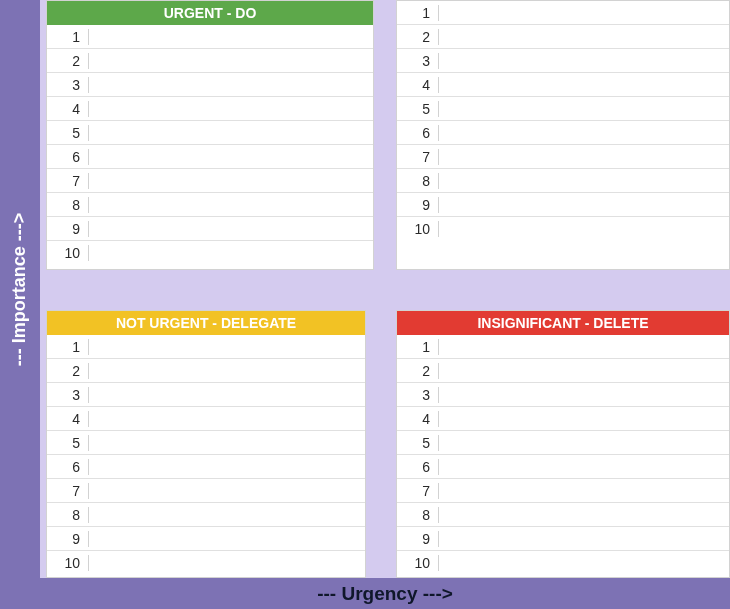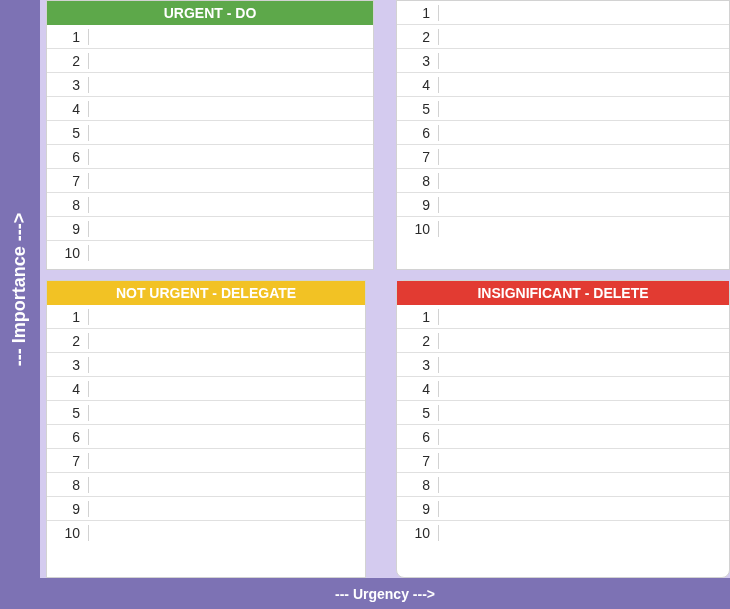--- a/index.html
+++ b/index.html
@@ -38,46 +38,46 @@
     position: absolute;
     left: 40px;
     bottom: 0;
     width: 690px;
     height: 31px;
     display: flex;
     align-items: center;
     justify-content: center;
   }
   .x-axis-label {
-    color: #ffffff;
+    color: #0f172a;
     font-weight: bold;
-    font-size: 14px;
+    font-size: 19px;
   }
   .grid {
     position: absolute;
     left: 40px;
     top: 0;
     width: 690px;
     height: 578px;
     background: #d4cbef;
     display: grid;
     grid-template-columns: 1fr 1fr;
     grid-template-rows: 270px 1fr;
-    gap: 10px 22px;
+    gap: 40px 22px;
   }
   .quadrant {
     background: #ffffff;
     display: flex;
     flex-direction: column;
     border: 1px solid #d2d2d2;
   }
   .q-top-left { margin: 0 0 0 6px; }
   .q-top-right { margin: 0 0 0 0; }
   .q-bottom-left { margin: 0 8px 0 6px; }
-  .q-bottom-right { margin: 0 0 0 0; border-radius: 8px; }
+  .q-bottom-right { margin: 0 0 0 0; }
 
   .q-header {
     height: 24px;
     line-height: 24px;
     text-align: center;
     font-weight: bold;
     font-size: 14px;
     color: #ffffff;
     flex-shrink: 0;
   }

